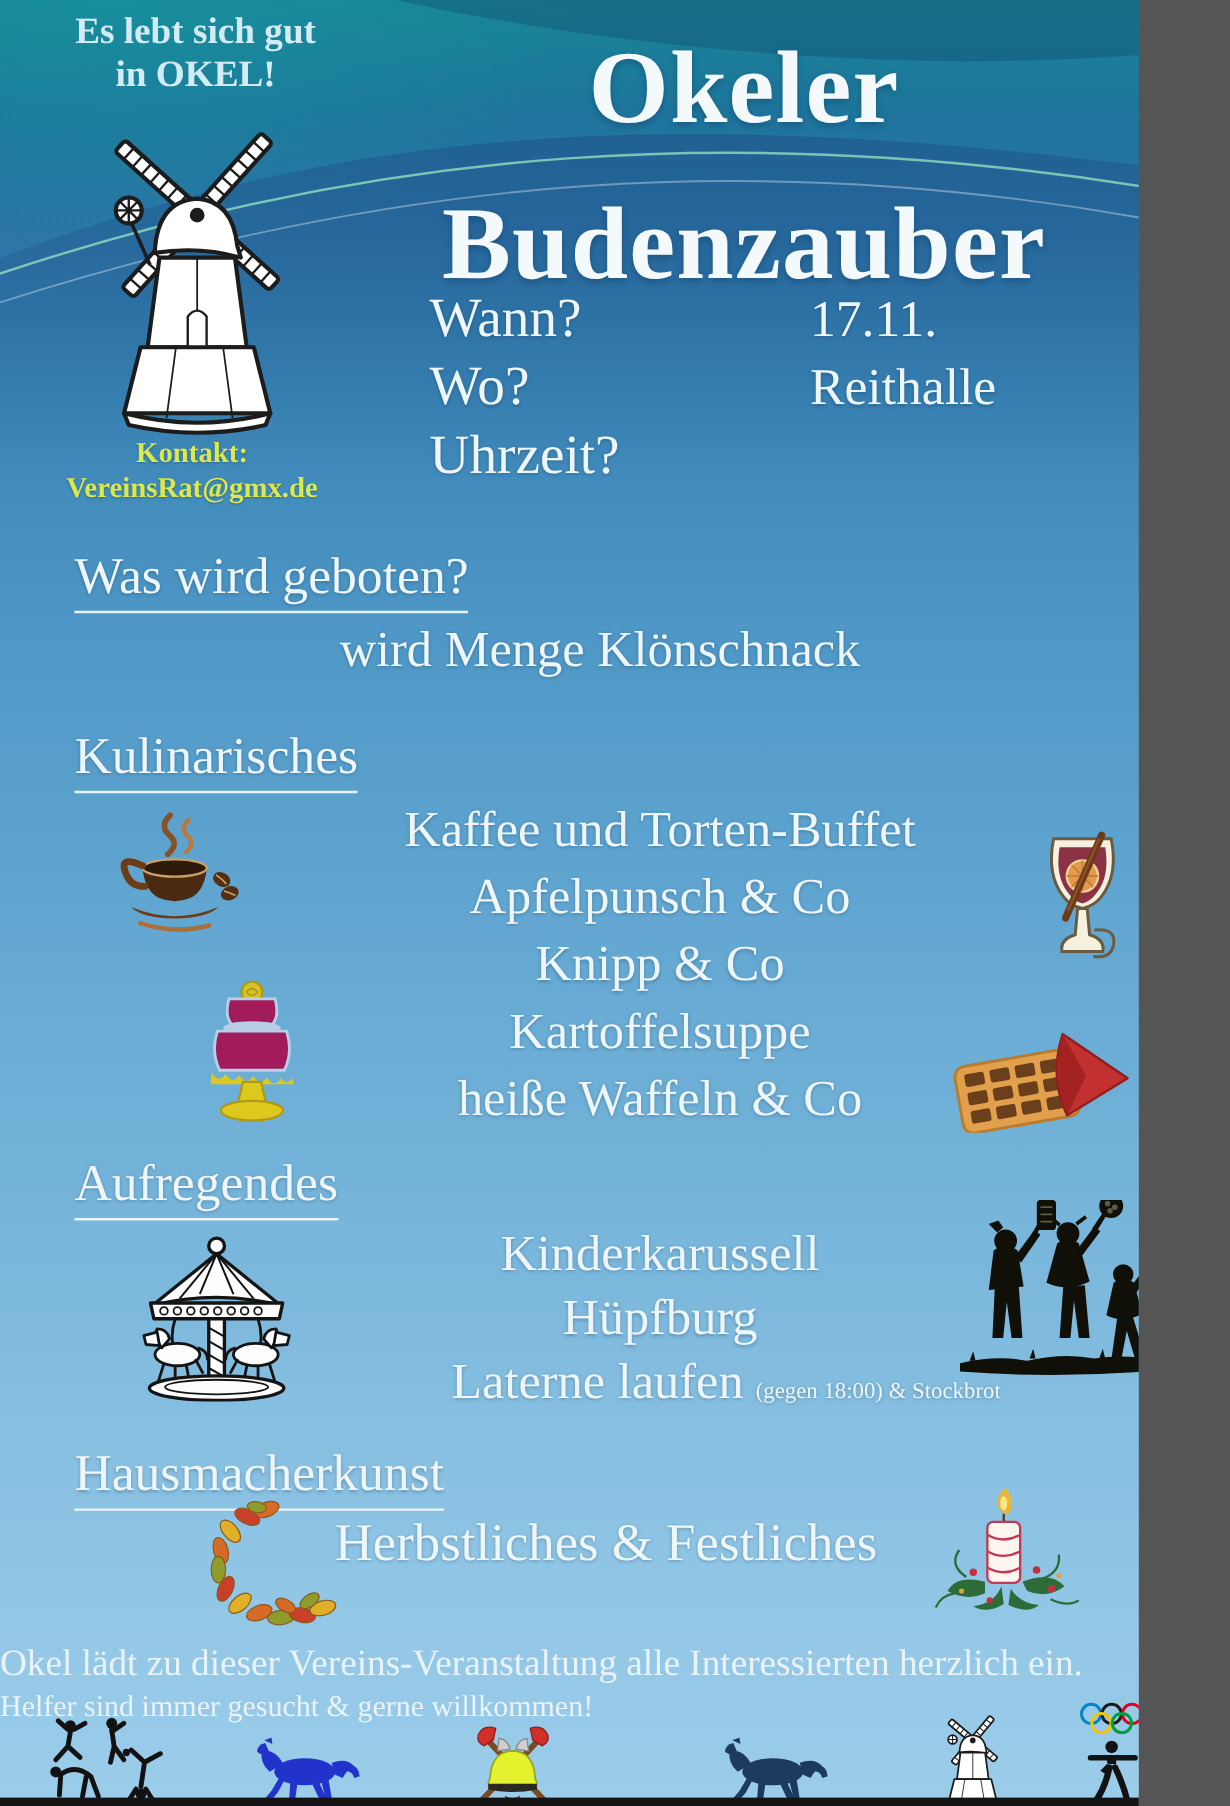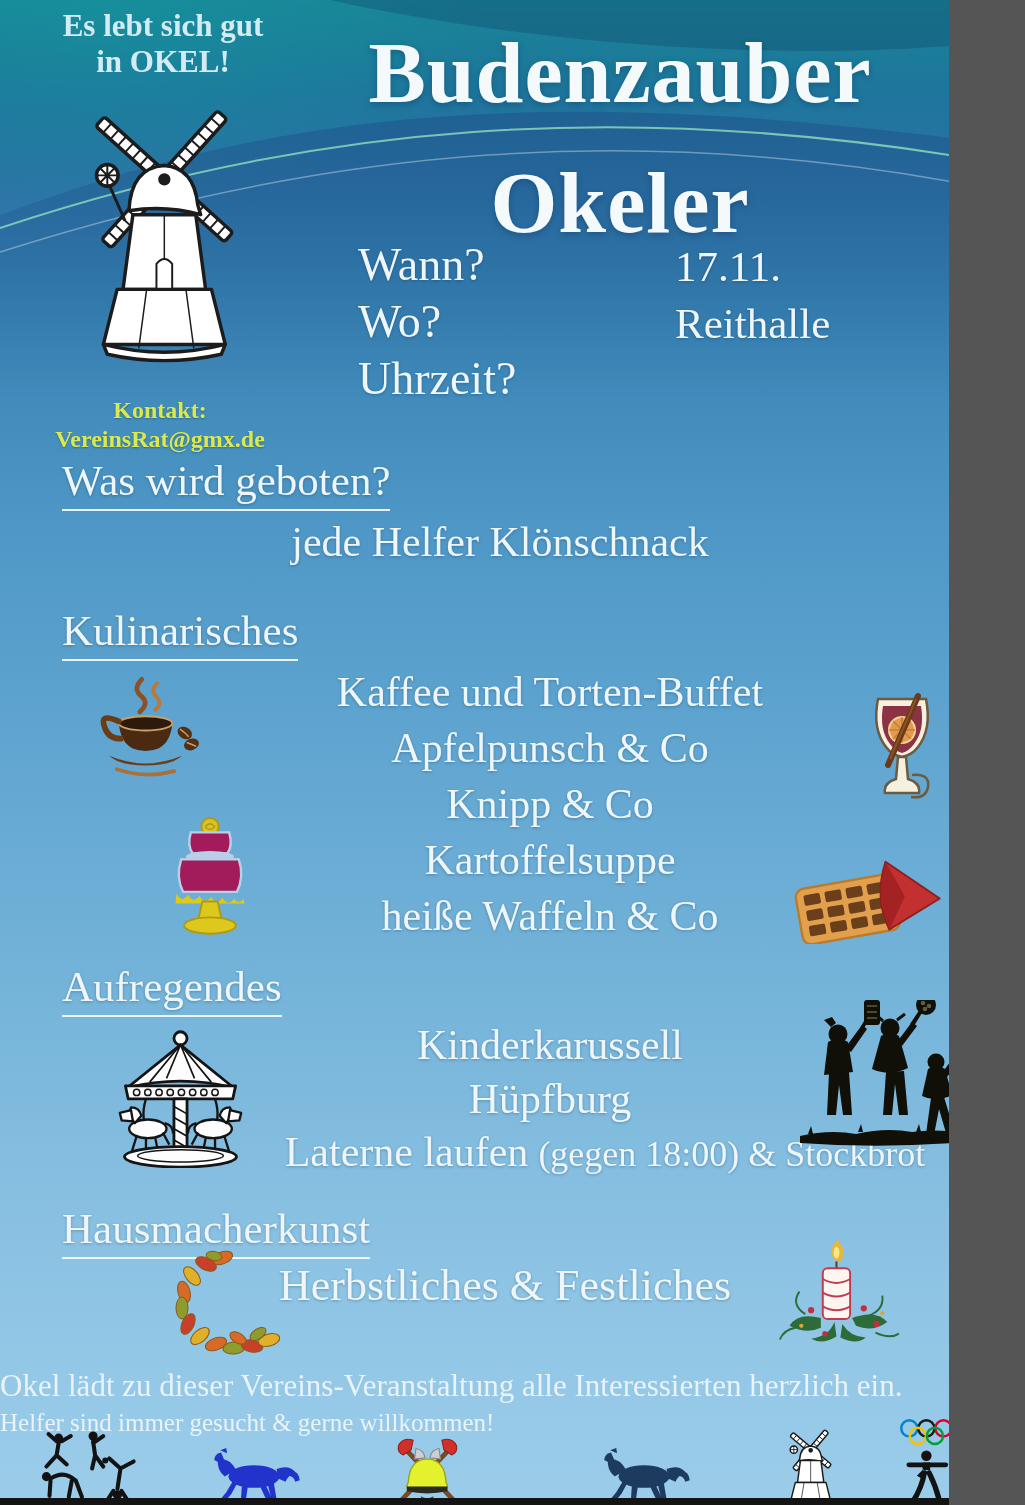--- a/index.html
+++ b/index.html
@@ -11,33 +11,33 @@
       #61a6d1 50%, #74b3d9 65%, #85bee0 78%, #93c7e6 90%, #9bcdea 100%);
   }
   .tealGlow{position:absolute;inset:0;
     background:radial-gradient(ellipse 560px 300px at 10% 0%, rgba(21,160,160,.55), rgba(21,160,160,0) 70%);
     pointer-events:none;}
   .waves{position:absolute;top:0;left:0;}
   .txt{color:#eef6fa;text-shadow:0 1px 3px rgba(0,40,70,.30);}
   .badge{position:absolute;left:18px;top:8px;width:290px;text-align:center;
     font-weight:bold;font-size:31px;line-height:36px;color:#d3ecf4;}
   .contact{position:absolute;left:10px;top:364px;width:300px;text-align:center;
-    font-weight:bold;font-size:24px;line-height:29px;color:#dbe84e;text-shadow:0 1px 2px rgba(0,40,40,.35);margin-top:32px;}
+    font-weight:bold;font-size:24px;line-height:29px;color:#dbe84e;text-shadow:0 1px 2px rgba(0,40,40,.35);}
   .title{position:absolute;left:230px;top:8px;width:780px;text-align:center;
     font-weight:bold;font-size:86px;line-height:130px;letter-spacing:1px;color:#f4fafc;
     text-shadow:0 2px 6px rgba(0,40,80,.35);}
   .details{position:absolute;left:358px;top:234px;}
   .details .row{display:flex;height:57px;align-items:flex-end;font-family:Liberation Serif, serif;}
   .details .lab{width:317px;font-size:46px;}
   .details .val{font-size:43px;}
   .sectionHead{position:absolute;left:62px;font-size:43px;font-weight:normal;}
   .sectionHead span{display:inline-block;padding-bottom:4px;border-bottom:2.5px solid rgba(240,248,252,.95);}
   .centerLine{position:absolute;text-align:center;font-size:42px;}
   .itemList{position:absolute;text-align:center;font-size:42px;line-height:56px;}
-  .note{font-size:36px;margin-left:10px;}
+  .note{font-size:19px;margin-left:10px;}
   .footer1{position:absolute;left:0;top:1368px;width:1025px;text-align:left;font-size:31px;color:#e9f3f9;}
   .footer2{position:absolute;left:0;top:1409px;width:1025px;text-align:left;font-size:25px;color:#e9f3f9;}
   .icon{position:absolute;}
   .bottomStrip{position:absolute;left:0;bottom:0;width:1025px;height:7px;background:#141414;}
 </style>
 </head>
 <body>
 
 <div class="poster">
 
@@ -96,42 +96,42 @@
       <path d="M36,264 q62,16 124,0 l-4,10 q-58,13 -116,0 z"></path>
     </g>
   </svg>
 
   <div class="contact">
     <div>Kontakt:</div>
     <div>VereinsRat@gmx.de</div>
   </div>
 
   <div class="title">
+    <div>Okeler</div>
     <div>Budenzauber</div>
-    <div>Okeler</div>
   </div>
 
   <div class="details txt">
     <div class="row">
       <div class="lab">Wann?</div>
       <div class="val">17.11.</div>
     </div>
     <div class="row">
       <div class="lab">Wo?</div>
       <div class="val">Reithalle</div>
     </div>
     <div class="row">
       <div class="lab">Uhrzeit?</div>
     </div>
   </div>
 
   <div class="sectionHead txt" style="top:456px;">
     <span>Was wird geboten?</span>
   </div>
-  <div class="centerLine txt" style="left:150px;top:518px;width:700px;">jede Helfer Klönschnack</div>
+  <div class="centerLine txt" style="left:150px;top:518px;width:700px;">wird Menge Klönschnack</div>
 
   <div class="sectionHead txt" style="top:606px;">
     <span>Kulinarisches</span>
   </div>
   <div class="itemList txt" style="left:150px;top:664px;width:800px;">
     <div>Kaffee und Torten-Buffet</div>
     <div>Apfelpunsch &amp; Co</div>
     <div>Knipp &amp; Co</div>
     <div>Kartoffelsuppe</div>
     <div>heiße Waffeln &amp; Co</div>

